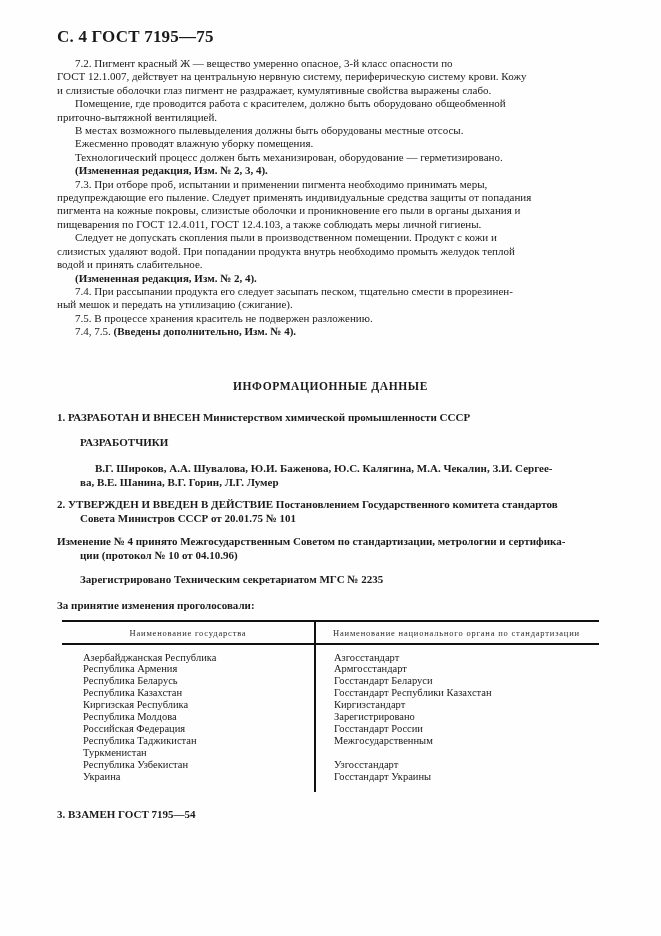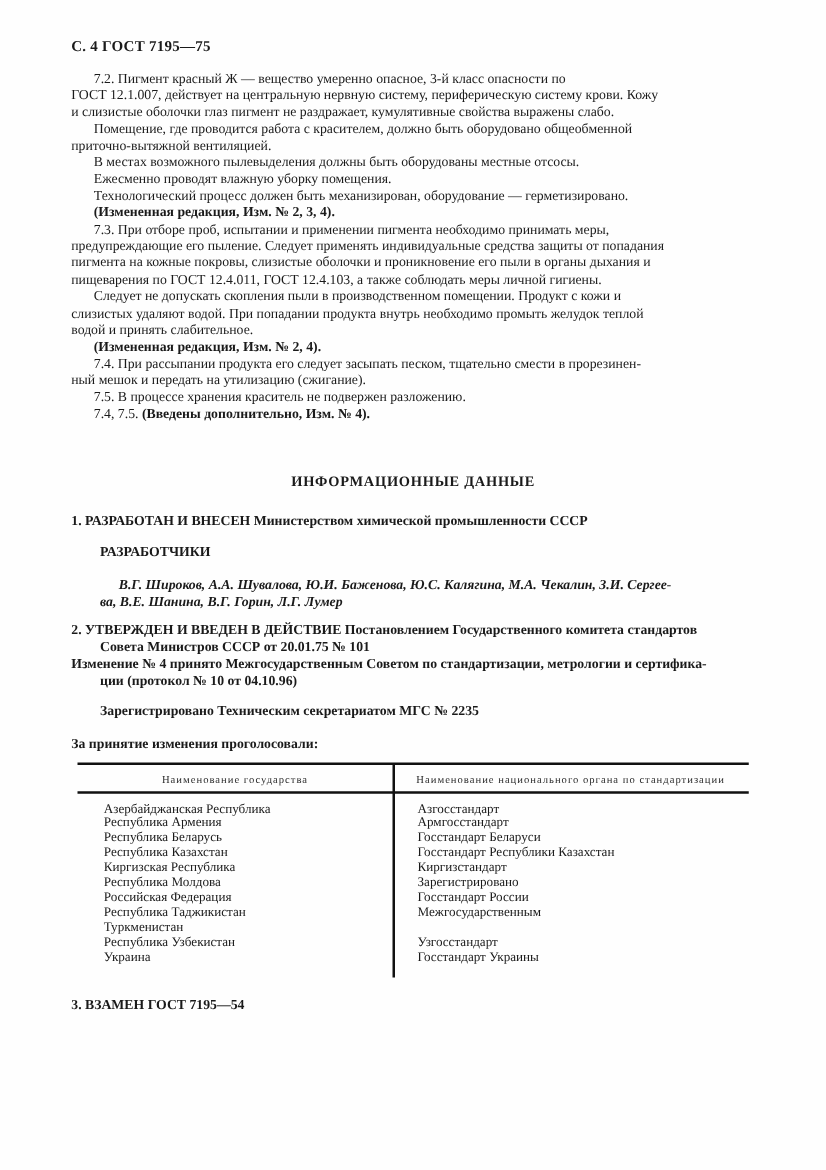--- a/index.html
+++ b/index.html
@@ -7,21 +7,21 @@
     position:relative;
     width:661px;height:936px;
     background:#fefefe;
     color:#1a1a1a;
     font-family:"Liberation Serif","DejaVu Serif",serif;
     box-sizing:border-box;
     padding:30px 57px 0 57px;
     overflow:hidden;
   }
   .doc-header{
-    font-size:12px;font-weight:bold;line-height:14px;
+    font-size:17px;font-weight:bold;line-height:14px;
     letter-spacing:0.2px;
   }
   .sec7{margin-top:13px;}
   .para{
     font-size:11px;line-height:13.4px;
     white-space:pre-line;
     text-indent:18px;
     margin:0;
   }
   .bold{font-weight:bold;}
@@ -40,24 +40,25 @@
   }
   .developers-label{
     margin-top:12px;
     font-size:11px;font-weight:bold;line-height:13.8px;
     padding-left:23px;
   }
   .developers{
     margin-top:12px;
     font-size:11px;font-weight:bold;line-height:13.8px;
     white-space:pre-line;
-    padding-left:23px;text-indent:15px;font-style:italic;
+    padding-left:23px;text-indent:15px;
   }
   .item2{margin-top:8px;}
   .amendment{
+    margin-top:10px;
     font-size:11px;font-weight:bold;line-height:13.8px;
     white-space:pre-line;
     padding-left:23px;text-indent:-23px;
   }
   .registered{
     margin-top:10px;
     font-size:11px;font-weight:bold;line-height:13.8px;
     padding-left:23px;
   }
   .vote-heading{

